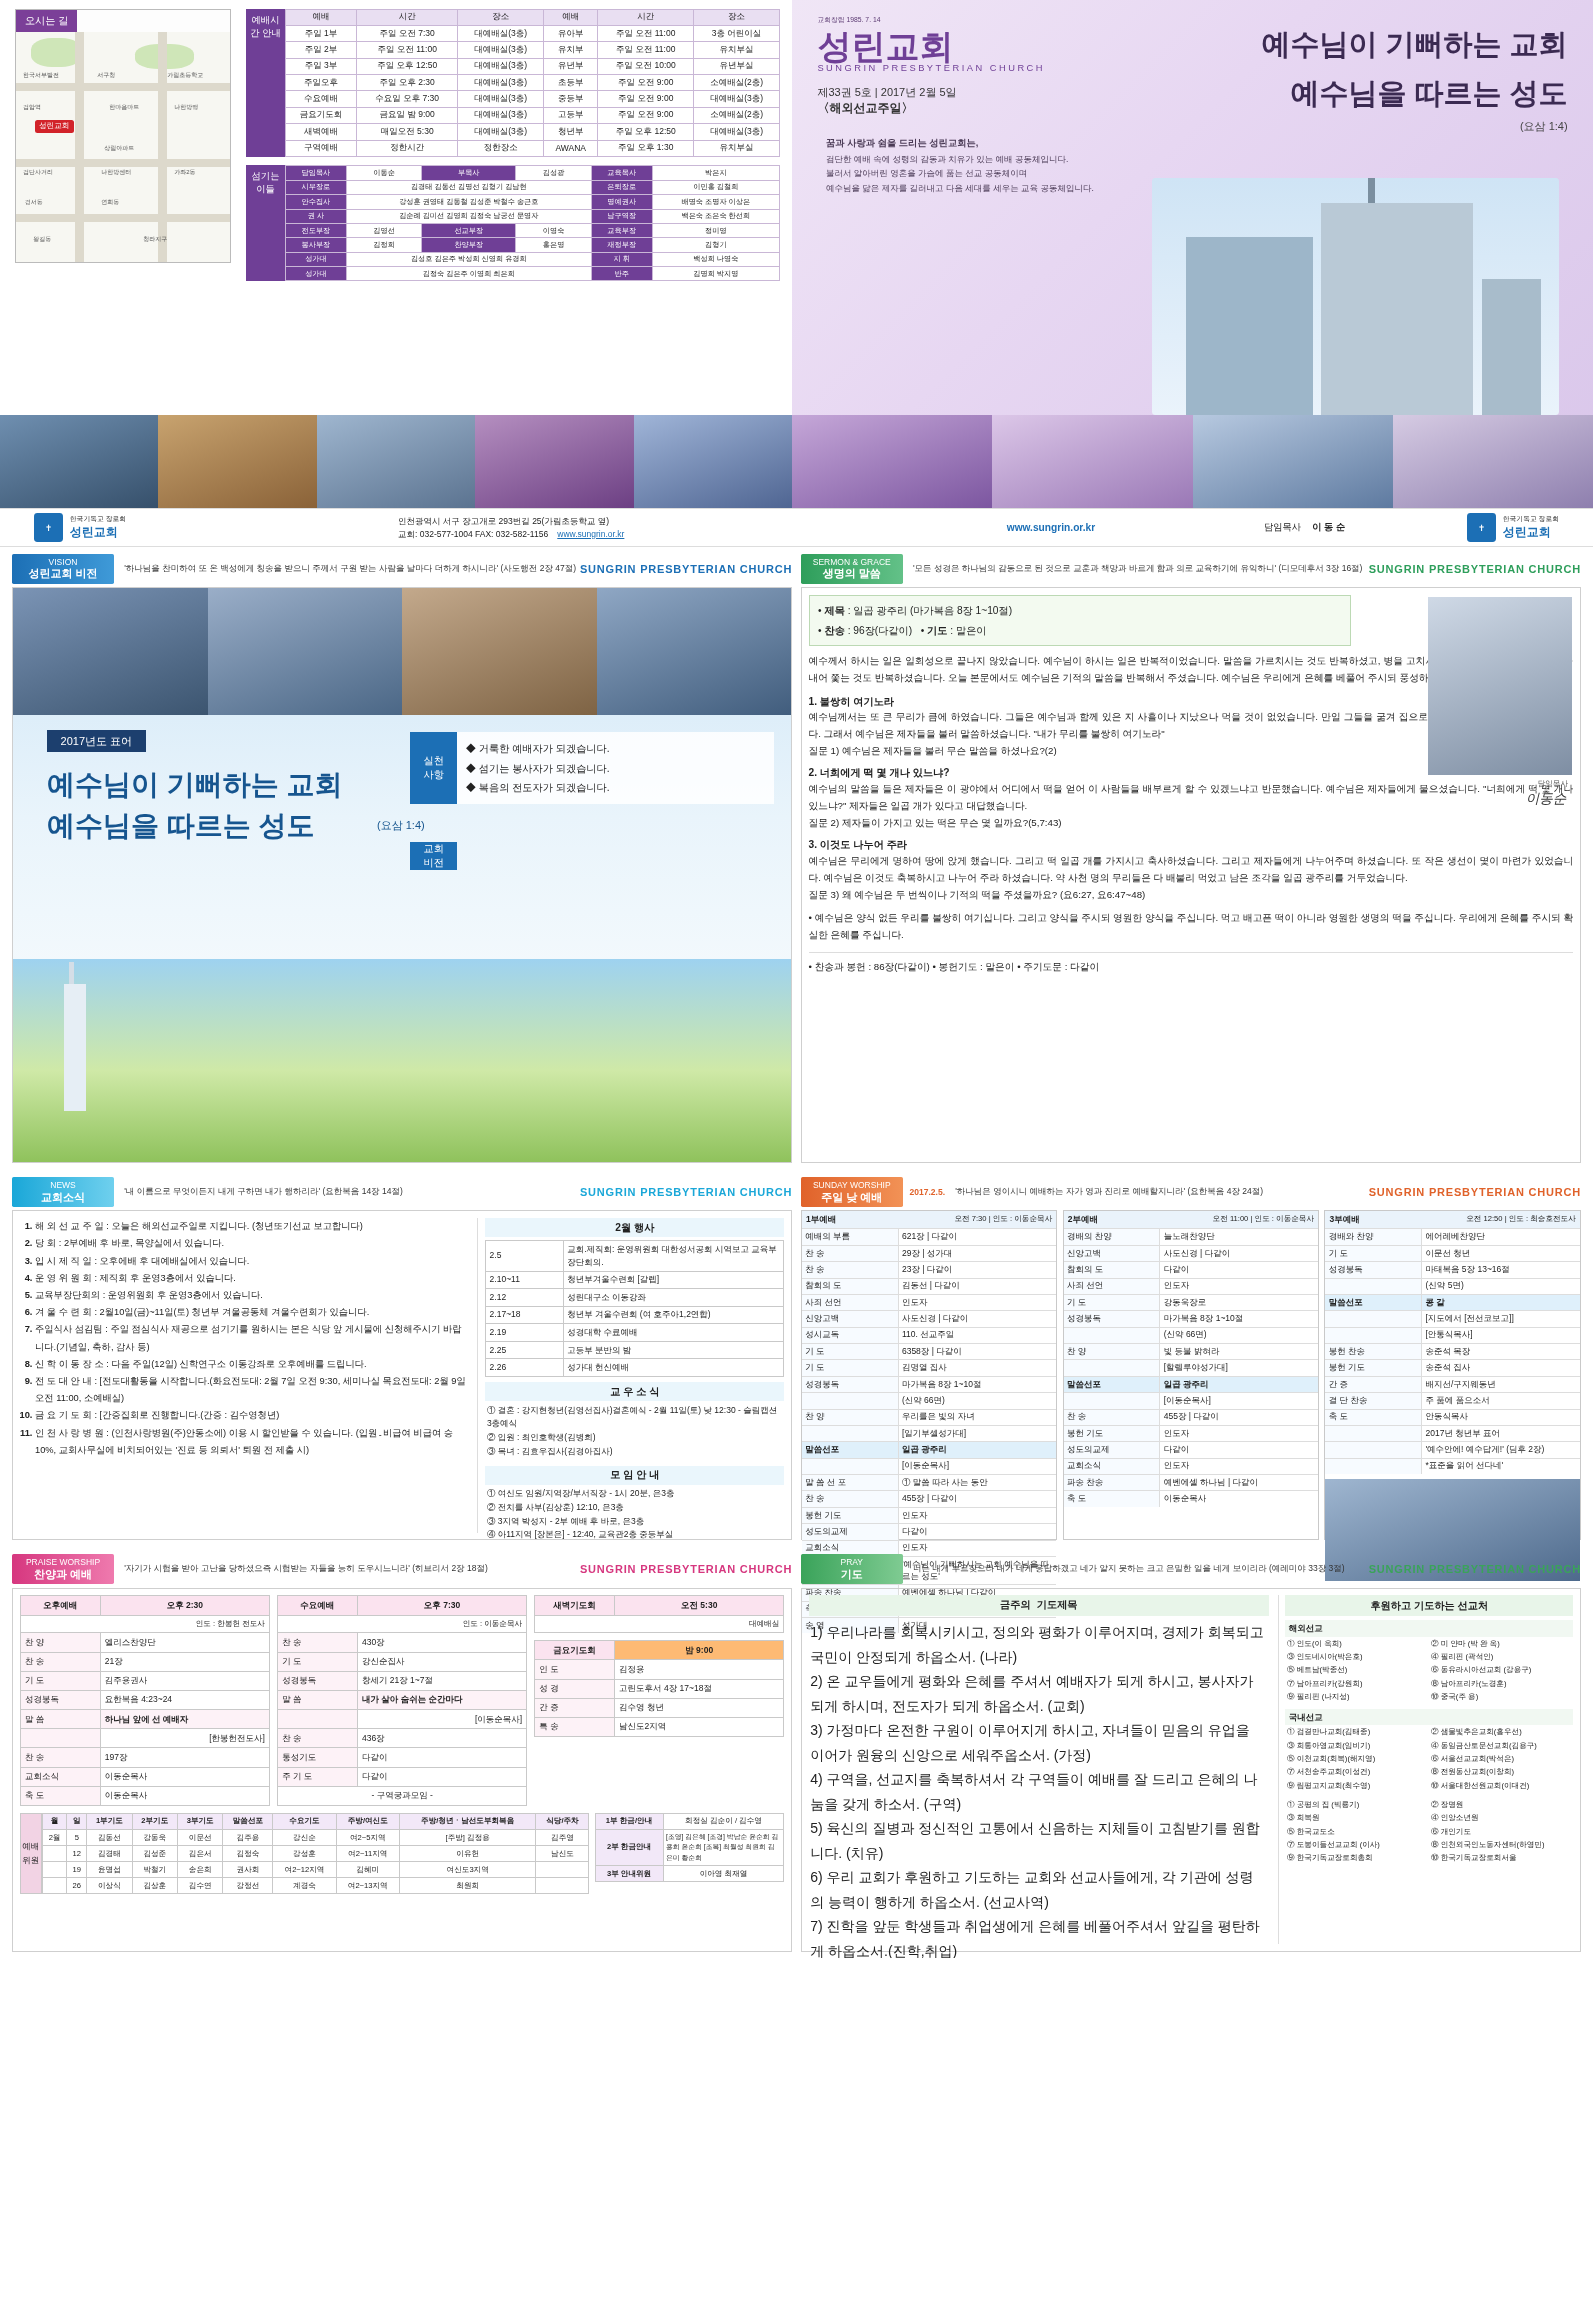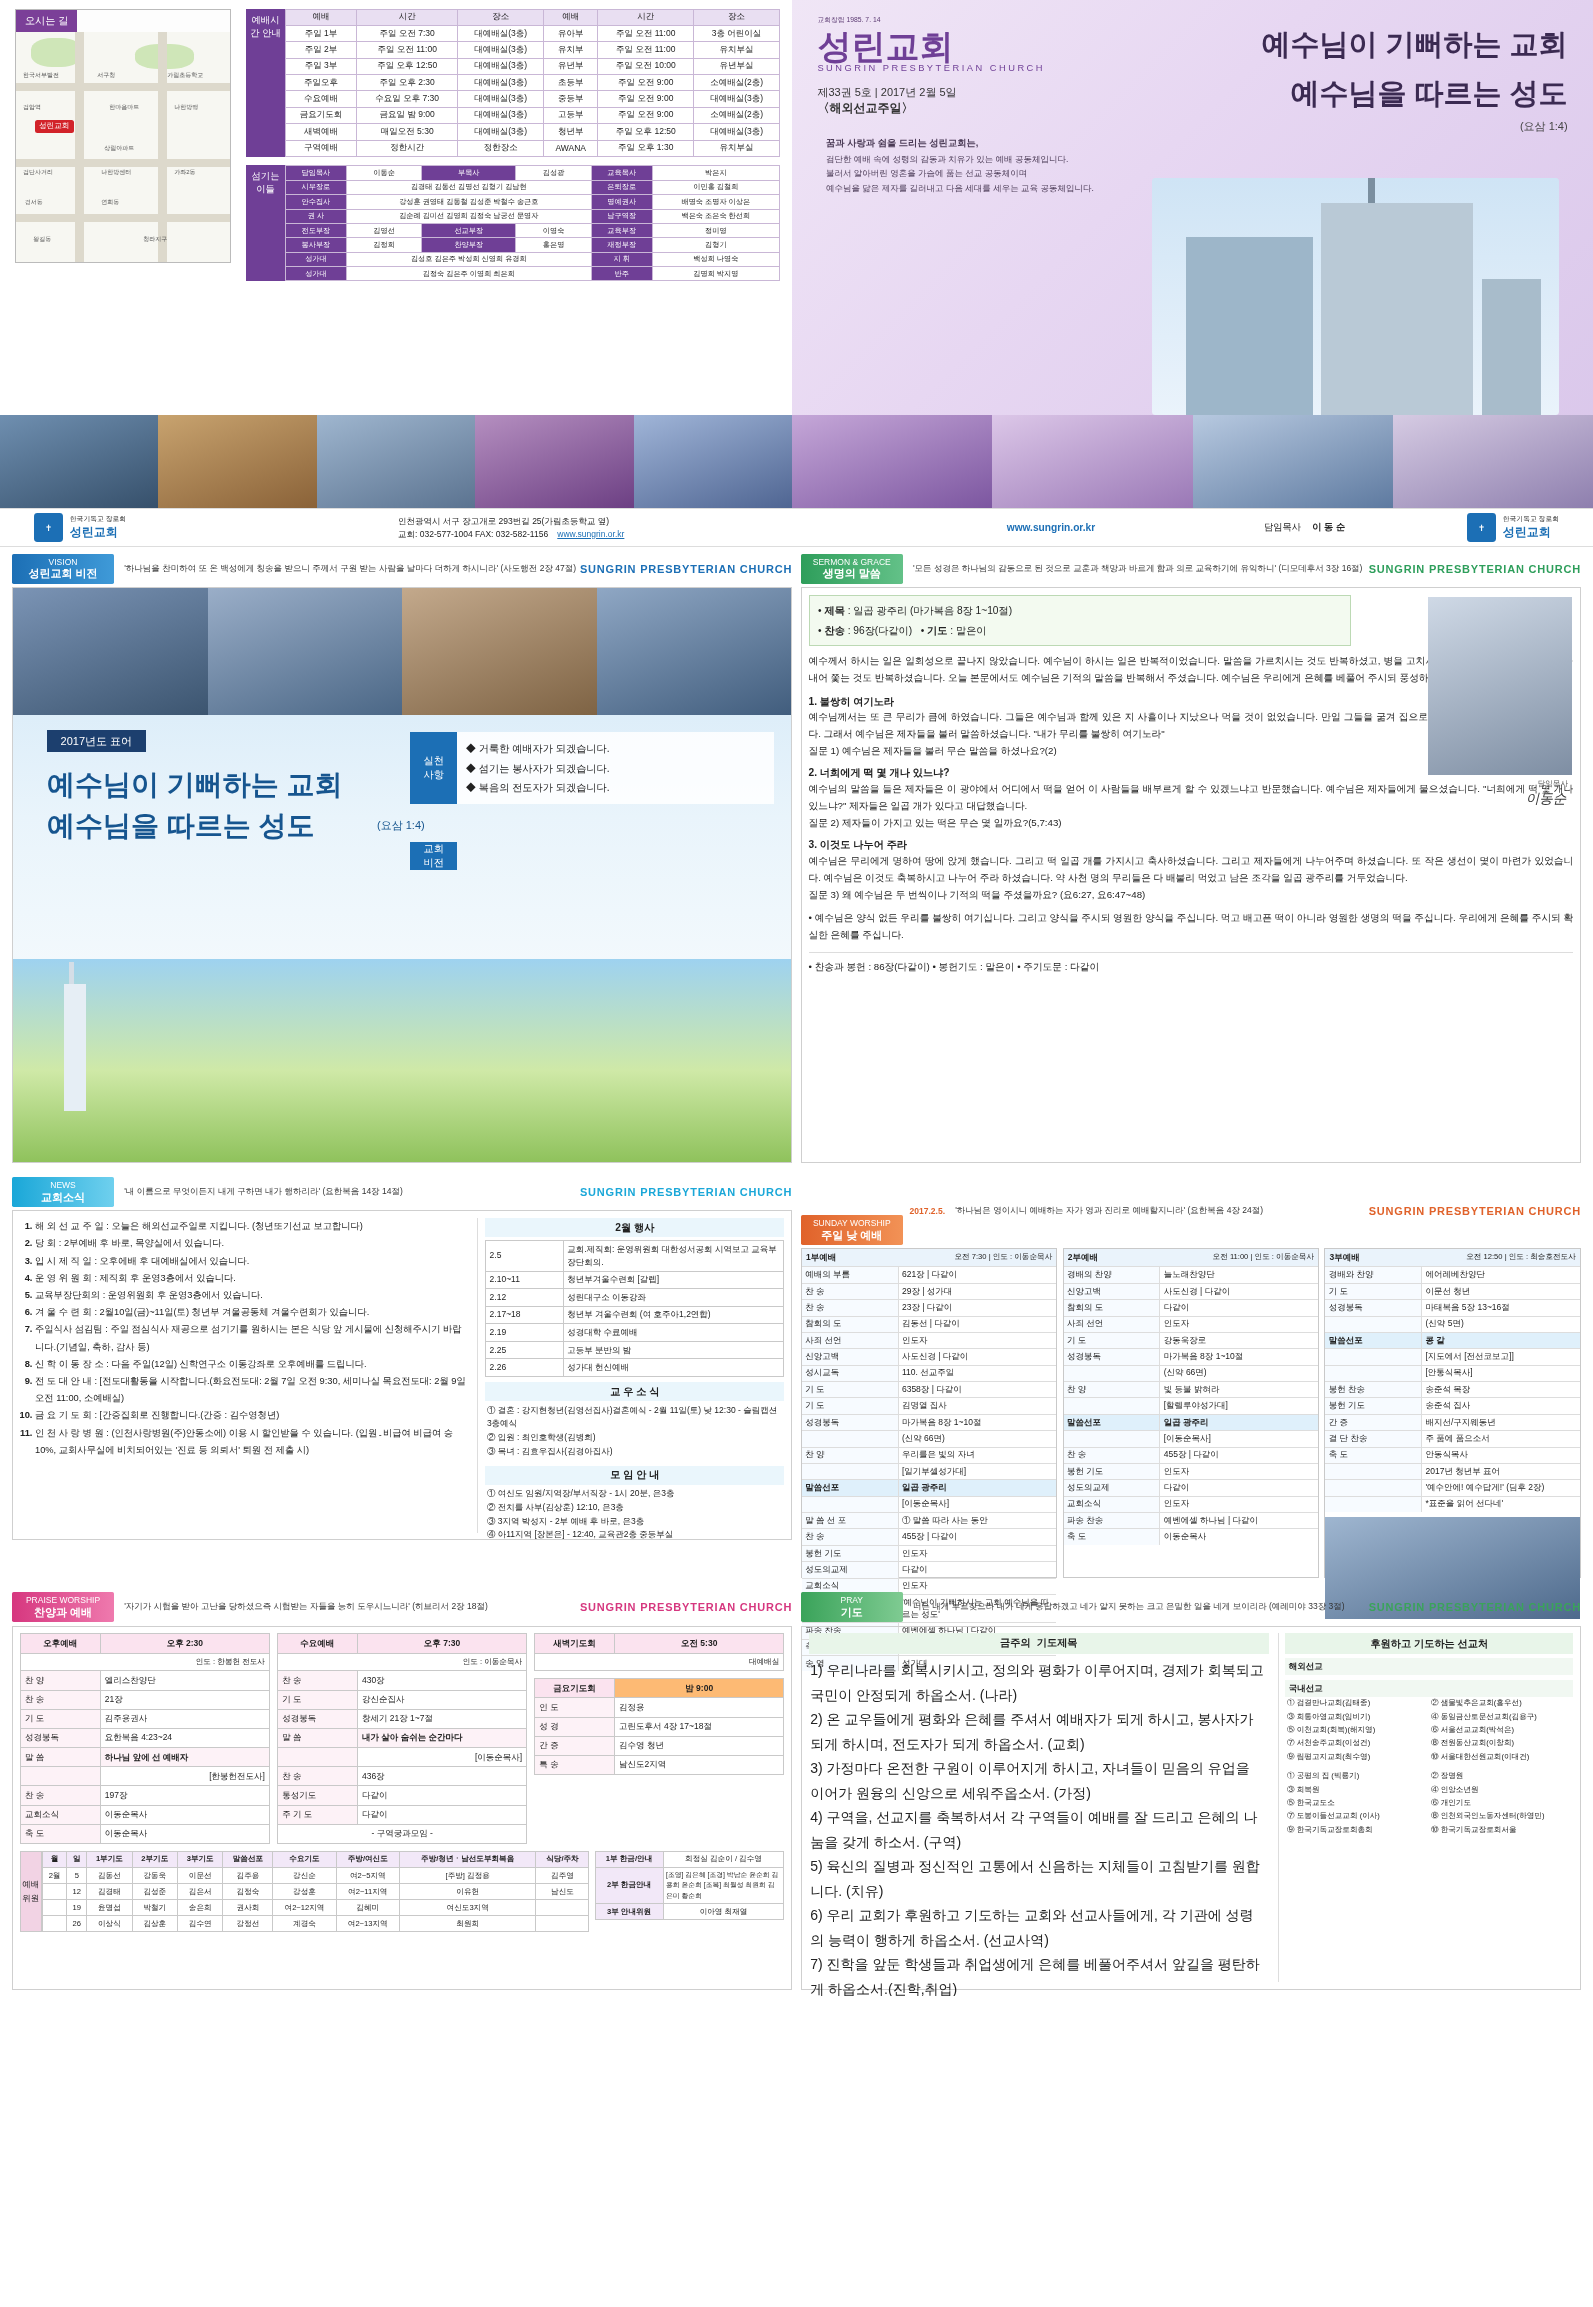--- a/index.html
+++ b/index.html
@@ -528,21 +528,21 @@
             <div>② 전치를 사부(김상훈) 12:10, 은3층</div>
             <div>③ 3지역 박성지 - 2부 예배 후 바로, 은3층</div>
             <div>④ 아11지역 [장본은] - 12:40, 교육관2층 중등부실</div>
           </div>
         </div>
       </div>
     </div>
 
     <div class="col">
       <div class="cap">
-        <div class="cap-chip" style="background:linear-gradient(90deg,#e0622a,#f29256);margin-top:38px;">
+        <div class="cap-chip" style="background:linear-gradient(90deg,#e0622a,#f29256);">
           <div>SUNDAY WORSHIP</div>
           <div style="font-size:11px; font-weight:bold;">주일 낮 예배</div>
         </div>
         <div style="font-size:8.5px; margin-left:6.8px; color:#e0622a; font-weight:bold;">2017.2.5.</div>
         <div class="cap-verse">'하나님은 영이시니 예배하는 자가 영과 진리로 예배할지니라' (요한복음 4장 24절)</div>
         <div class="cap-brand" style="color:#e0622a;">SUNGRIN PRESBYTERIAN CHURCH</div>
       </div>
 
       <div style="display:flex; gap:5.1px; height:330px;">
 
@@ -1108,20 +1108,32 @@
               <div style="background:#e8f5e9; padding:2.5px 5.1px; width:40%; text-align:center;">권사회 기도 일정</div>
               <div style="padding:2.5px 5.1px;">2월 11일 / 4권사회</div>
             </div>
           </div>
         </div>
 
         <div style="flex:1; border-left:0.8px solid #ddd; padding-left:6.8px;">
           <div style="background:#e8f5e9; text-align:center; font-weight:bold; font-size:10.2px; padding:2.5px;">후원하고 기도하는 선교처</div>
 
           <div style="margin-top:4.2px; font-size:8.5px; font-weight:bold; background:#f1f8f2; padding:1.7px 3.4px;">해외선교</div>
+          <div class="miss-list">
+            <div>① 인도(이 옥희)</div>
+            <div>② 미 얀마 (박 완 옥)</div>
+            <div>③ 인도네시아(박은호)</div>
+            <div>④ 필리핀 (곽석인)</div>
+            <div>⑤ 베트남(박종선)</div>
+            <div>⑥ 동유라시아선교회 (강용구)</div>
+            <div>⑦ 남아프리카(강원희)</div>
+            <div>⑧ 남아프리카(노경훈)</div>
+            <div>⑨ 필리핀 (나지성)</div>
+            <div>⑩ 중국(주 용)</div>
+          </div>
 
           <div style="margin-top:5.1px; font-size:8.5px; font-weight:bold; background:#f1f8f2; padding:1.7px 3.4px;">국내선교</div>
           <div class="miss-list">
             <div>① 검결만나교회(김태종)</div>
             <div>② 샘물빛추은교회(홍우선)</div>
             <div>③ 희통아영교회(임비기)</div>
             <div>④ 동일금산토문선교회(김용구)</div>
             <div>⑤ 이천교회(회복)(해지영)</div>
             <div>⑥ 서울선교교회(박석은)</div>
             <div>⑦ 서천송주교회(이성건)</div>

